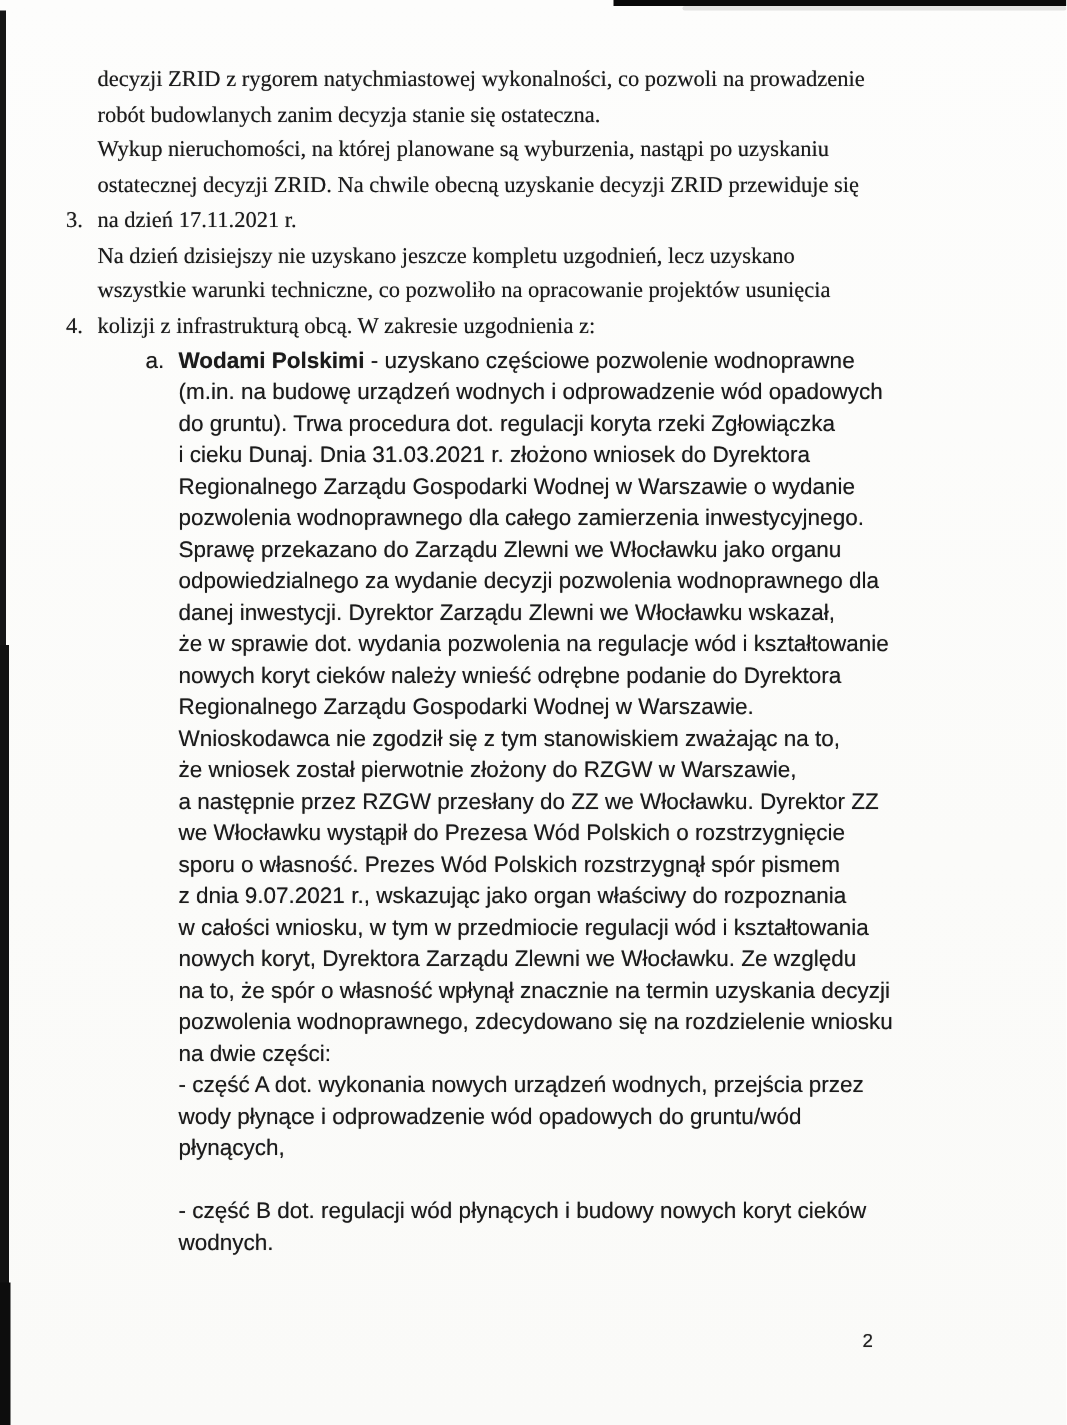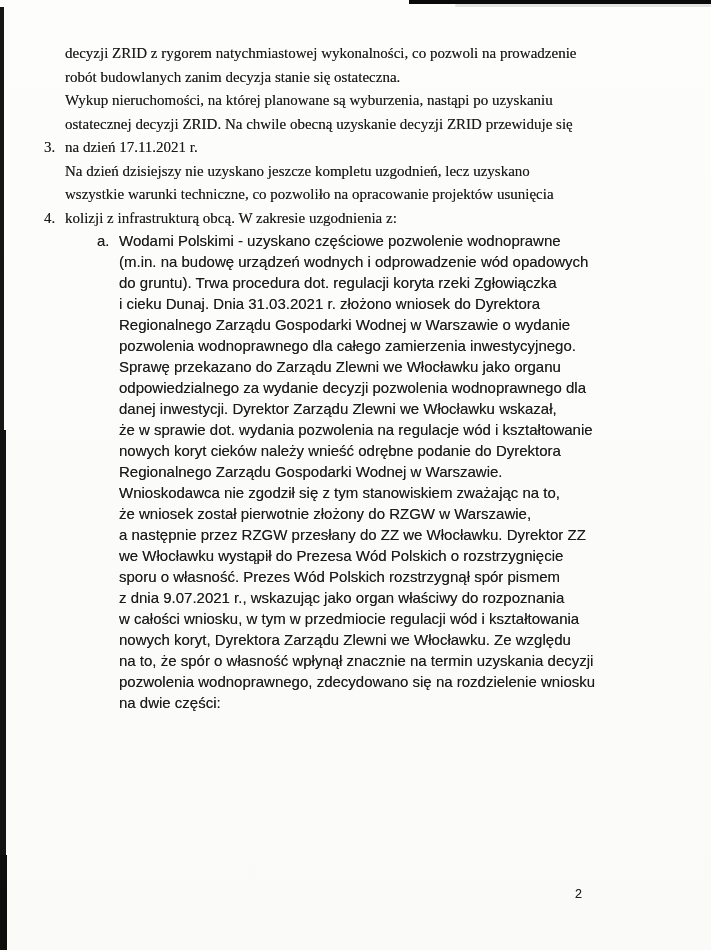--- a/index.html
+++ b/index.html
@@ -65,21 +65,21 @@
   .hang { margin-left: 21px; }
   .sub-row {
     display: flex;
     align-items: flex-start;
     margin-left: 53px;
     line-height: 21px;
   }
   .sub-num { flex: 0 0 22px; width: 22px; }
   .sub-txt { width: 541px; white-space: pre-line; }
   .sub-txt .dash { white-space: pre-line; }
-  .bold { font-weight: normal; }
+  .bold { font-weight: bold; }
   .page-num {
     position: absolute;
     left: 575px;
     top: 887px;
     font-size: 12.5px;
     color: #222;
     text-shadow: 0 0 0.5px rgba(0,0,0,0.5);
   }
 </style>
 </head>
@@ -132,20 +132,25 @@
 że wniosek został pierwotnie złożony do RZGW w Warszawie,
 a następnie przez RZGW przesłany do ZZ we Włocławku. Dyrektor ZZ
 we Włocławku wystąpił do Prezesa Wód Polskich o rozstrzygnięcie
 sporu o własność. Prezes Wód Polskich rozstrzygnął spór pismem
 z dnia 9.07.2021 r., wskazując jako organ właściwy do rozpoznania
 w całości wniosku, w tym w przedmiocie regulacji wód i kształtowania
 nowych koryt, Dyrektora Zarządu Zlewni we Włocławku. Ze względu
 na to, że spór o własność wpłynął znacznie na termin uzyskania decyzji
 pozwolenia wodnoprawnego, zdecydowano się na rozdzielenie wniosku
 na dwie części:</span>
+        <div class="dash">- część A dot. wykonania nowych urządzeń wodnych, przejścia przez
+wody płynące i odprowadzenie wód opadowych do gruntu/wód
+płynących,</div>
+        <div class="dash">- część B dot. regulacji wód płynących i budowy nowych koryt cieków
+wodnych.</div>
       </div>
     </div>
 
   </div>
 
   <div class="page-num">2</div>
 
 </div>
 
 </body></html>

